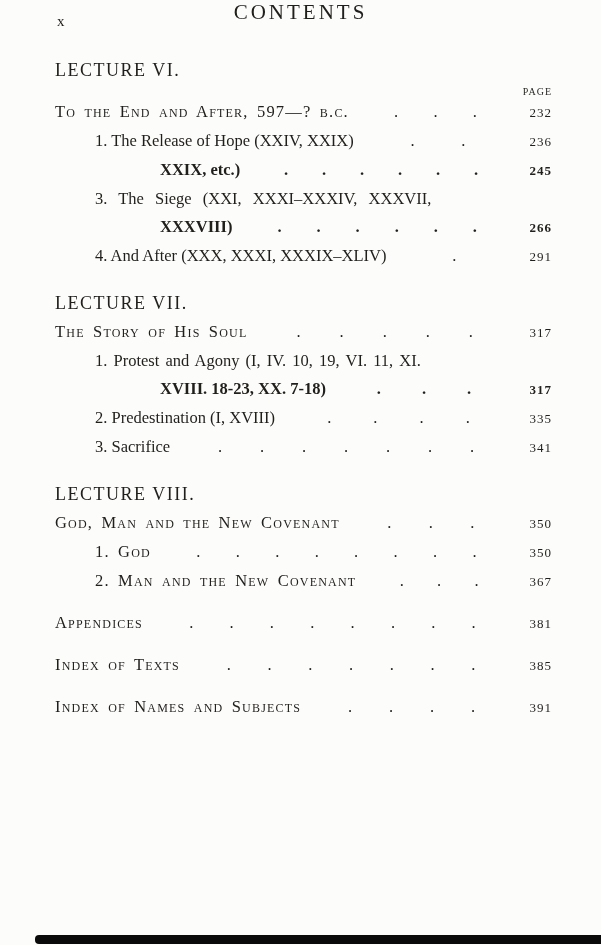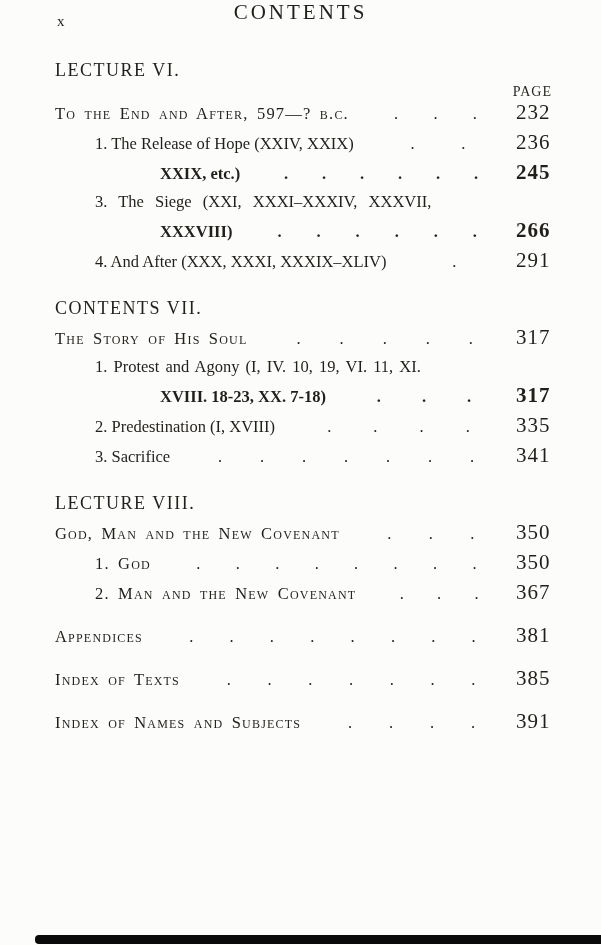--- a/index.html
+++ b/index.html
@@ -36,21 +36,21 @@
   }
   .section-heading {
     text-align: left;
     font-size: 18px;
     letter-spacing: 1.5px;
     margin: 22px 0 4px 0;
   }
   .toc-section:first-child .section-heading { margin-top: 14px; }
   .page-col-label {
     text-align: right;
-    font-size: 14px;
+    font-size: 10px;
     letter-spacing: 1px;
     line-height: 13px;
     height: 13px;
     color: #2a2825;
   }
   .entry { }
   .entry.spaced { margin-top: 13px; }
   .line {
     display: flex;
     align-items: baseline;
@@ -73,22 +73,22 @@
     display: flex;
     justify-content: space-evenly;
     align-items: baseline;
     padding: 0 4px 0 10px;
     overflow: hidden;
   }
   .dot { font-size: 16.5px; }
   .pagenum {
     flex: 0 0 auto;
     width: 36px;
-    text-align: left;
-    font-size: 21px;
+    text-align: right;
+    font-size: 13px;
     letter-spacing: 1px;
   }
   .scan-bar {
     position: absolute;
     left: 35px;
     right: 0;
     bottom: 1px;
     height: 9px;
     background: #0a0a0a;
     border-radius: 4px 0 0 4px;
@@ -163,21 +163,21 @@
           <div class="line indent-1">
             <span class="line-text">4. And After (XXX, XXXI, XXXIX–XLIV)</span>
             <span class="leader">
               <span class="dot">.</span>
             </span>
             <span class="pagenum">291</span>
           </div>
         </div>
       </section>
       <section class="toc-section">
-        <div class="section-heading">CONTENTS VII.</div>
+        <div class="section-heading">LECTURE VII.</div>
         <div class="entry main">
           <div class="line indent-0">
             <span class="line-text">The Story of His Soul</span>
             <span class="leader">
               <span class="dot">.</span>
               <span class="dot">.</span>
               <span class="dot">.</span>
               <span class="dot">.</span>
               <span class="dot">.</span>
             </span>

